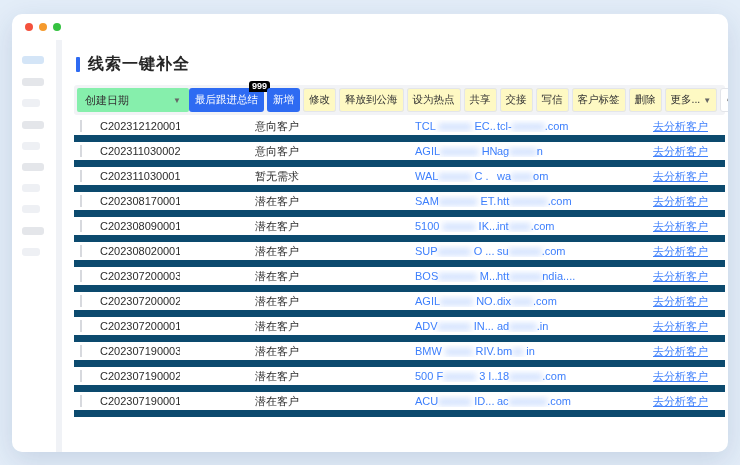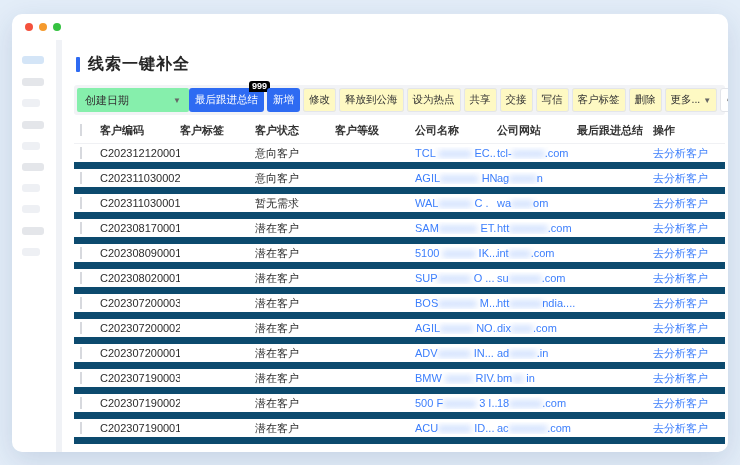--- a/index.html
+++ b/index.html
@@ -45,21 +45,21 @@
   .icon-btn { width:25px; height:24px; background:#fff; border:none; box-shadow:inset 0 0 0 1px #e3e5ea; border-radius:3px; display:inline-flex; align-items:center; justify-content:center; color:#333; cursor:pointer; }
   .icon-btn svg { display:block; }
   
   .table { margin-top:2px; flex:1; min-height:0; overflow:hidden; }
   .trow { display:grid; grid-template-columns:26px 80px 75px 80px 80px 82px 80px 76px 1fr; align-items:center; height:25px; border-bottom:7px solid #0c4a6e; font-size:11px; color:#2b2b2b; }
   .trow.thead { height:27px; color:#333; font-weight:700; font-size:11px; border-bottom:1px solid #f0f1f4; }
   .cell { overflow:hidden; white-space:nowrap; text-overflow:clip; padding-right:6px; }
   .cb { width:12px; height:12px; border:1px solid #d7d9de; border-radius:2px; background:#fff; margin-left:6px; cursor:pointer; }
   .link { color:#3d7ffc; cursor:pointer; text-decoration:none; }
   .redacted { filter:blur(3px); opacity:.75; }
-  .analyze { color:#3d7ffc; cursor:pointer; }
+  .analyze { color:#3d7ffc; cursor:pointer;text-decoration:underline; }
 </style>
 </head>
 <body>
 
 <div class="window">
   <div class="titlebar">
     <span class="dot red"></span>
     <span class="dot yellow"></span>
     <span class="dot green"></span>
   </div>
@@ -138,31 +138,20 @@
     <svg width="13" height="13" viewBox="0 0 24 24" fill="none" stroke="#333" stroke-width="2.6" stroke-linecap="round">
       <path d="M4 12a8 8 0 0 1 13-6"></path>
                 <path d="M17 2v5h-5"></path>
       <path d="M20 12a8 8 0 0 1-13 6"></path>
                 <path d="M7 22v-5h5"></path>
     </svg>
   </button>
           </div>
       </div>
       <div class="table">
-        <div class="trow thead">
-          <div class="cell"><span class="cb"></span></div>
-          <div class="cell">客户编码</div>
-          <div class="cell">客户标签</div>
-          <div class="cell">客户状态</div>
-          <div class="cell">客户等级</div>
-          <div class="cell">公司名称</div>
-          <div class="cell">公司网站</div>
-          <div class="cell">最后跟进总结</div>
-          <div class="cell">操作</div>
-        </div>
         <div id="tbody">
             <div class="trow">
     <div class="cell"><span class="cb"></span></div>
     <div class="cell">C202312120001</div>
     <div class="cell"></div>
     <div class="cell">意向客户</div>
     <div class="cell"></div>
     <div class="cell link"><span class="pre">TCL </span><span class="blur redacted">xxxxxx</span><span class="suf"> EC...</span></div>
     <div class="cell link"><span class="pre">tcl-</span><span class="blur redacted">xxxxxx</span><span class="suf">.com</span></div>
     <div class="cell"></div>

